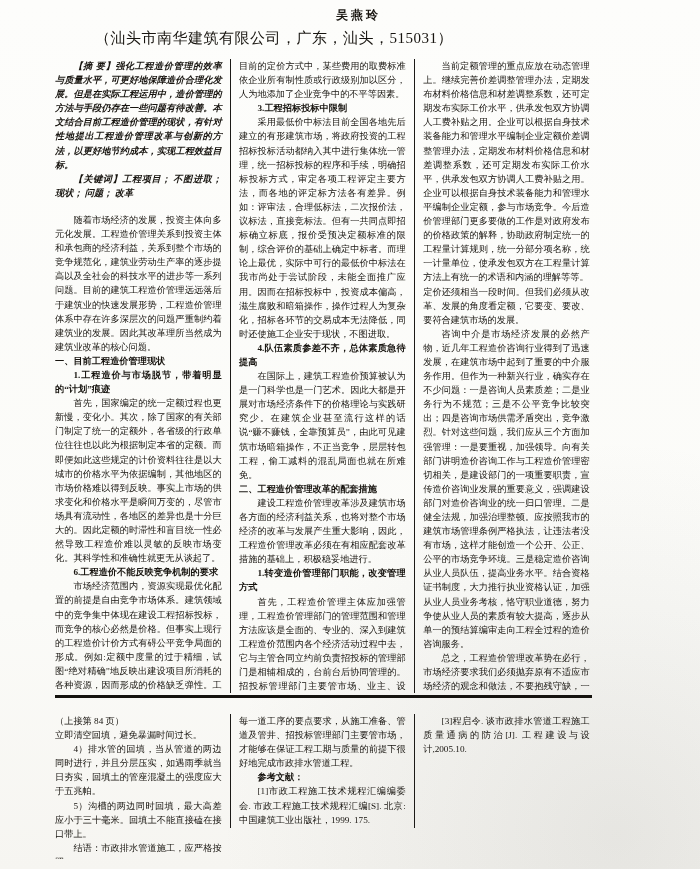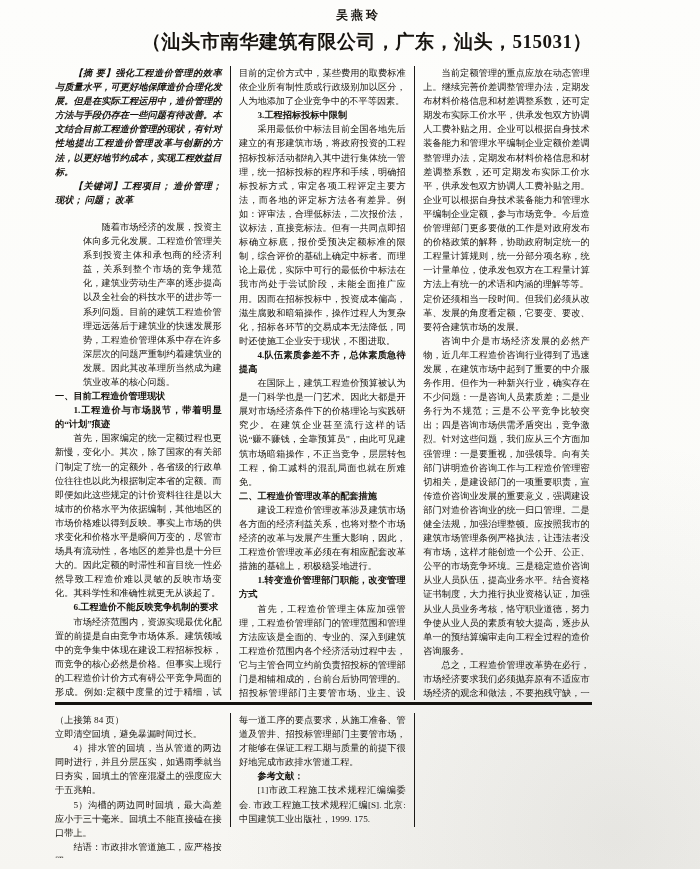--- a/index.html
+++ b/index.html
@@ -13,58 +13,58 @@
     color:#17140f;
     font-family:"Liberation Serif","DejaVu Serif",serif;
     overflow:hidden;
   }
   .inner { position:absolute; left:55px; top:7px; width:537px; }
   .author {
     text-align:center; font-size:12px; font-weight:bold;
     letter-spacing:3px; padding-left:70px;
   }
   .affiliation {
-    text-align:right; font-size:19px; font-weight:bold;
+    text-align:left; font-size:15px; font-weight:normal;
     margin-top:5px; padding-left:40px; letter-spacing:0.5px;
     white-space:nowrap;
   }
   .columns { display:flex; margin-top:11px; height:634px; overflow:hidden; }
   .col {
     width:166.6px; flex:none;
     font-size:9.2px; line-height:14.1px;
     text-align:justify; text-justify:inter-ideograph;
   }
   .vdiv { width:1.5px; flex:none; background:#1c1a17; margin:0 8px; }
   .blk { text-indent:2em; }
   .blk-flush { text-indent:0; }
   .blk-head { text-indent:0; font-weight:bold; }
   .blk-sub { font-weight:bold; }
   .blk-kw { font-weight:bold; font-style:italic; }
-  .blk-paragap { margin-top:13px;margin-left:28px; }
+  .blk-paragap { margin-top:13px; }
   .rule { height:3px; background:#15130f; margin-top:2px; }
-  .bottom { margin-top:8px; height:145px;font-family:Liberation Serif, serif; }
+  .bottom { margin-top:16px; height:145px;font-family:Liberation Serif, serif; }
   .bottom .vdiv { height:114px; align-self:flex-start; }
   .bottom .col { font-weight:500; }
 </style>
 </head>
 <body>
 
 <div class="page">
   <div class="inner">
 
     <div class="header">
       <div class="author">吴燕玲</div>
       <div class="affiliation">（汕头市南华建筑有限公司，广东，汕头，515031）</div>
     </div>
 
     <div class="columns">
       <div class="col">
 
       <p class="blk blk-kw">【摘  要】强化工程造价管理的效率与质量水平，可更好地保障造价合理化发展。但是在实际工程运用中，造价管理的方法与手段仍存在一些问题有待改善。本文结合目前工程造价管理的现状，有针对性地提出工程造价管理改革与创新的方法，以更好地节约成本，实现工程效益目标。</p>
-          <p class="blk blk-kw">【关键词】工程项目；  造价管理；  现状；  问题；  改革</p>
+          <p class="blk blk-kw">【关键词】工程项目；  不图进取；  现状；  问题；  改革</p>
           <p class="blk blk-paragap">随着市场经济的发展，投资主体向多元化发展。工程造价管理关系到投资主体和承包商的经济利益，关系到整个市场的竞争规范化，建筑业劳动生产率的逐步提高以及全社会的科技水平的进步等一系列问题。目前的建筑工程造价管理远远落后于建筑业的快速发展形势，工程造价管理体系中存在许多深层次的问题严重制约着建筑业的发展。因此其改革理所当然成为建筑业改革的核心问题。</p>
           <p class="blk blk-head">一、目前工程造价管理现状</p>
           <p class="blk blk-sub">1.工程造价与市场脱节，带着明显的“计划”痕迹</p>
           <p class="blk blk-para">首先，国家编定的统一定额过程也更新慢，变化小。其次，除了国家的有关部门制定了统一的定额外，各省级的行政单位往往也以此为根据制定本省的定额。而即便如此这些规定的计价资料往往是以大城市的价格水平为依据编制，其他地区的市场价格难以得到反映。事实上市场的供求变化和价格水平是瞬间万变的，尽管市场具有流动性，各地区的差异也是十分巨大的。因此定额的时滞性和盲目统一性必然导致工程造价难以灵敏的反映市场变化。其科学性和准确性就更无从谈起了。</p>
           <p class="blk blk-sub">6.工程造价不能反映竞争机制的要求</p>
           <p class="blk blk-para">市场经济范围内，资源实现最优化配置的前提是自由竞争市场体系。建筑领域中的竞争集中体现在建设工程招标投标，而竞争的核心必然是价格。但事实上现行的工程造价计价方式有碍公平竞争局面的形成。例如:定额中度量的过于精细，试图“绝对精确”地反映出建设项目所消耗的各种资源，因而形成的价格缺乏弹性。工程量的计算规则中对施工方法和施工措施都严格区分，使竞争性费用无法从造价中分离出来。不利于施工水平的提高，不利于竞争体制的形成。又如:</p>
         </div>
       <div class="vdiv"></div>
       <div class="col">
 
@@ -102,17 +102,18 @@
       <div class="vdiv"></div>
       <div class="col">
 
       <p class="blk blk-flush">每一道工序的要点要求，从施工准备、管道及管井、招投标管理部门主要管市场，才能够在保证工程工期与质量的前提下很好地完成市政排水管道工程。</p>
           <p class="blk blk-sub">参考文献：</p>
           <p class="blk blk-para">[1]市政工程施工技术规程汇编编委会. 市政工程施工技术规程汇编[S]. 北京: 中国建筑工业出版社，1999. 175.</p>
         </div>
       <div class="vdiv"></div>
       <div class="col">
 
+          <p class="blk blk-para">[3]程启令. 谈市政排水管道工程施工质量通病的防治[J]. 工程建设与设计,2005.10.</p>
         </div>
     </div>
 
   </div>
 </div>
 
 </body></html>

